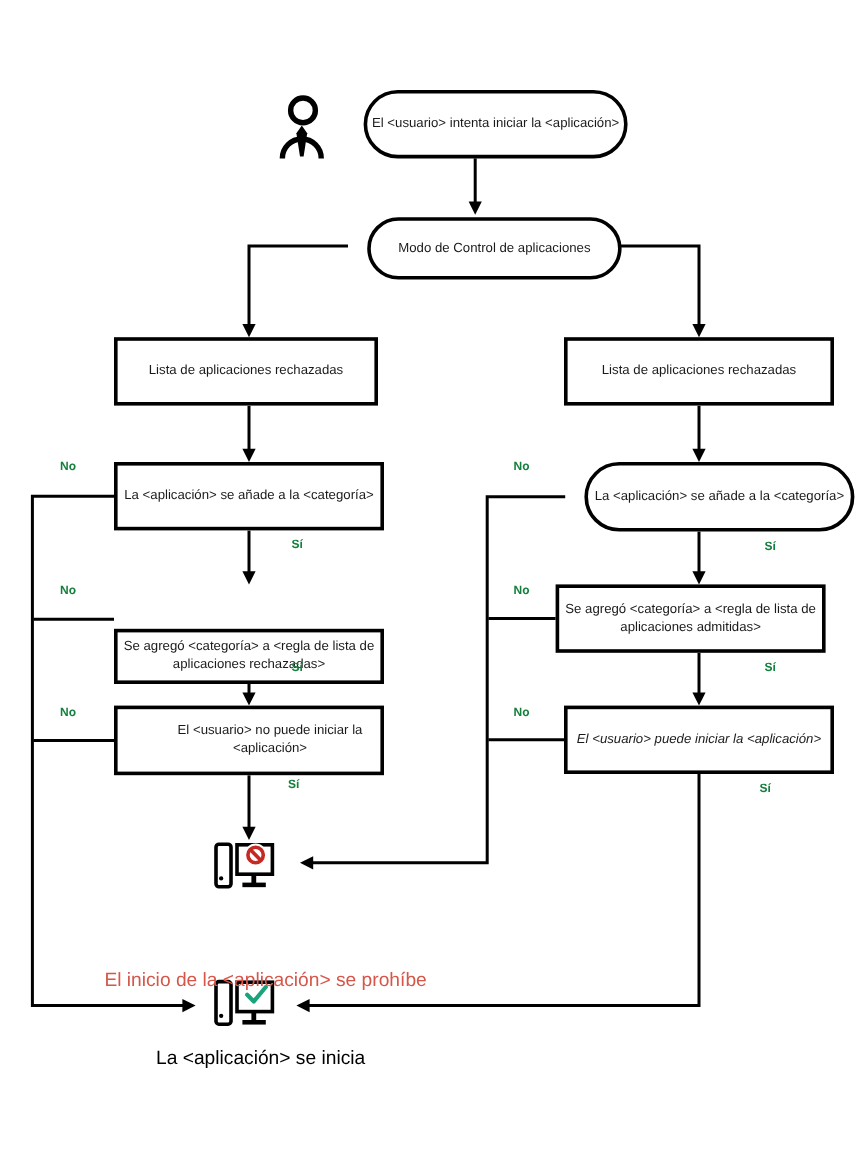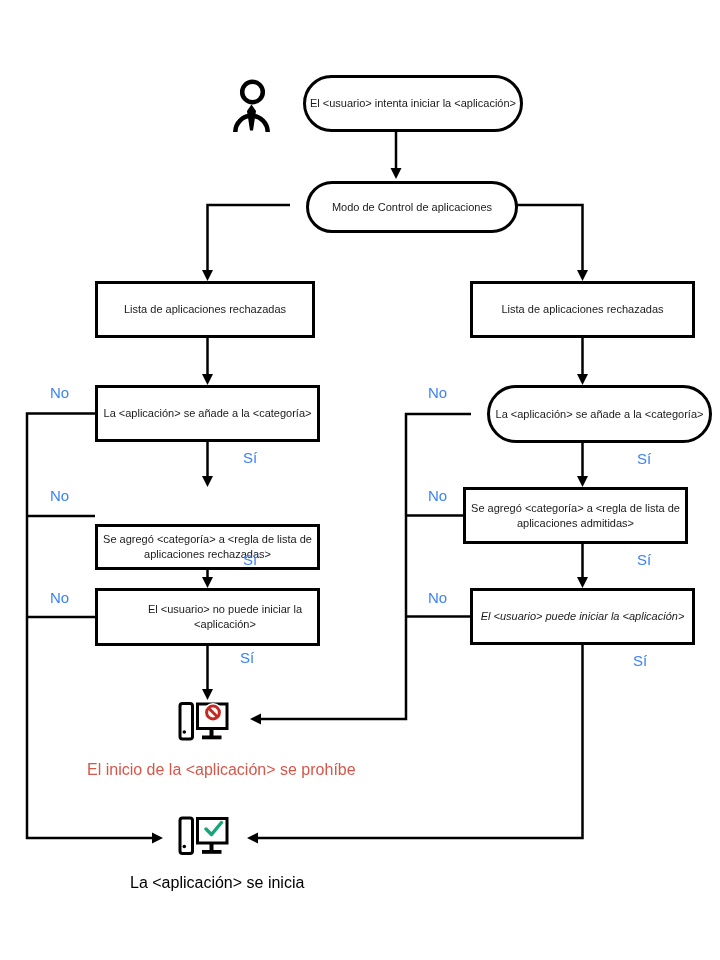--- a/index.html
+++ b/index.html
@@ -37,22 +37,23 @@
   .n-denylist       { left: 95px;  top: 281px; width: 220px; height: 57px; }
   .n-allowlist      { left: 470px; top: 281px; width: 225px; height: 57px; }
   .n-deny-category  { left: 95px;  top: 385px; width: 225px; height: 57px; }
   .n-allow-category { left: 471px; top: 385px; width: 225px; height: 58px; }
   .n-deny-rule      { left: 95px;  top: 487px; width: 225px; height: 46px; margin-top: 37px; }
   .n-allow-rule     { left: 463px; top: 487px; width: 225px; height: 57px; }
   .n-deny-result    { left: 95px;  top: 588px; width: 225px; height: 58px; padding-left: 38px; }
   .n-allow-result   { left: 470px; top: 588px; width: 225px; height: 57px; white-space: nowrap; font-style: italic; }
   .lbl {
     position: absolute;
-    font-size: 15px;
-    color: #3b82f6;
+    font-size: 10px;
+    color: #15803d;
+    font-weight: bold;
   }
   .l-no-left-1  { left: 50px;  top: 384px; }
   .l-no-left-2  { left: 50px;  top: 487px; }
   .l-no-left-3  { left: 50px;  top: 589px; }
   .l-no-right-1 { left: 428px; top: 384px; }
   .l-no-right-2 { left: 428px; top: 487px; }
   .l-no-right-3 { left: 428px; top: 589px; }
   .l-si-left-1  { left: 243px; top: 449px; }
   .l-si-left-2  { left: 243px; top: 551px; }
   .l-si-left-3  { left: 240px; top: 649px; }
@@ -158,16 +159,16 @@
   <div class="lbl l-no-right-1">No</div>
   <div class="lbl l-no-right-2">No</div>
   <div class="lbl l-no-right-3">No</div>
   <div class="lbl l-si-left-1">Sí</div>
   <div class="lbl l-si-left-2">Sí</div>
   <div class="lbl l-si-left-3">Sí</div>
   <div class="lbl l-si-right-1">Sí</div>
   <div class="lbl l-si-right-2">Sí</div>
   <div class="lbl l-si-right-3">Sí</div>
 
-  <div class="outcome o-blocked" style="color: rgb(214, 86, 74);">El inicio de la &lt;aplicación&gt; se prohíbe</div>
+  <div class="outcome o-blocked" style="color: rgb(214, 86, 74); margin-top: 48px;">El inicio de la &lt;aplicación&gt; se prohíbe</div>
   <div class="outcome o-started" style="color: #000000;">La &lt;aplicación&gt; se inicia</div>
 
 </div>
 
 </body></html>

